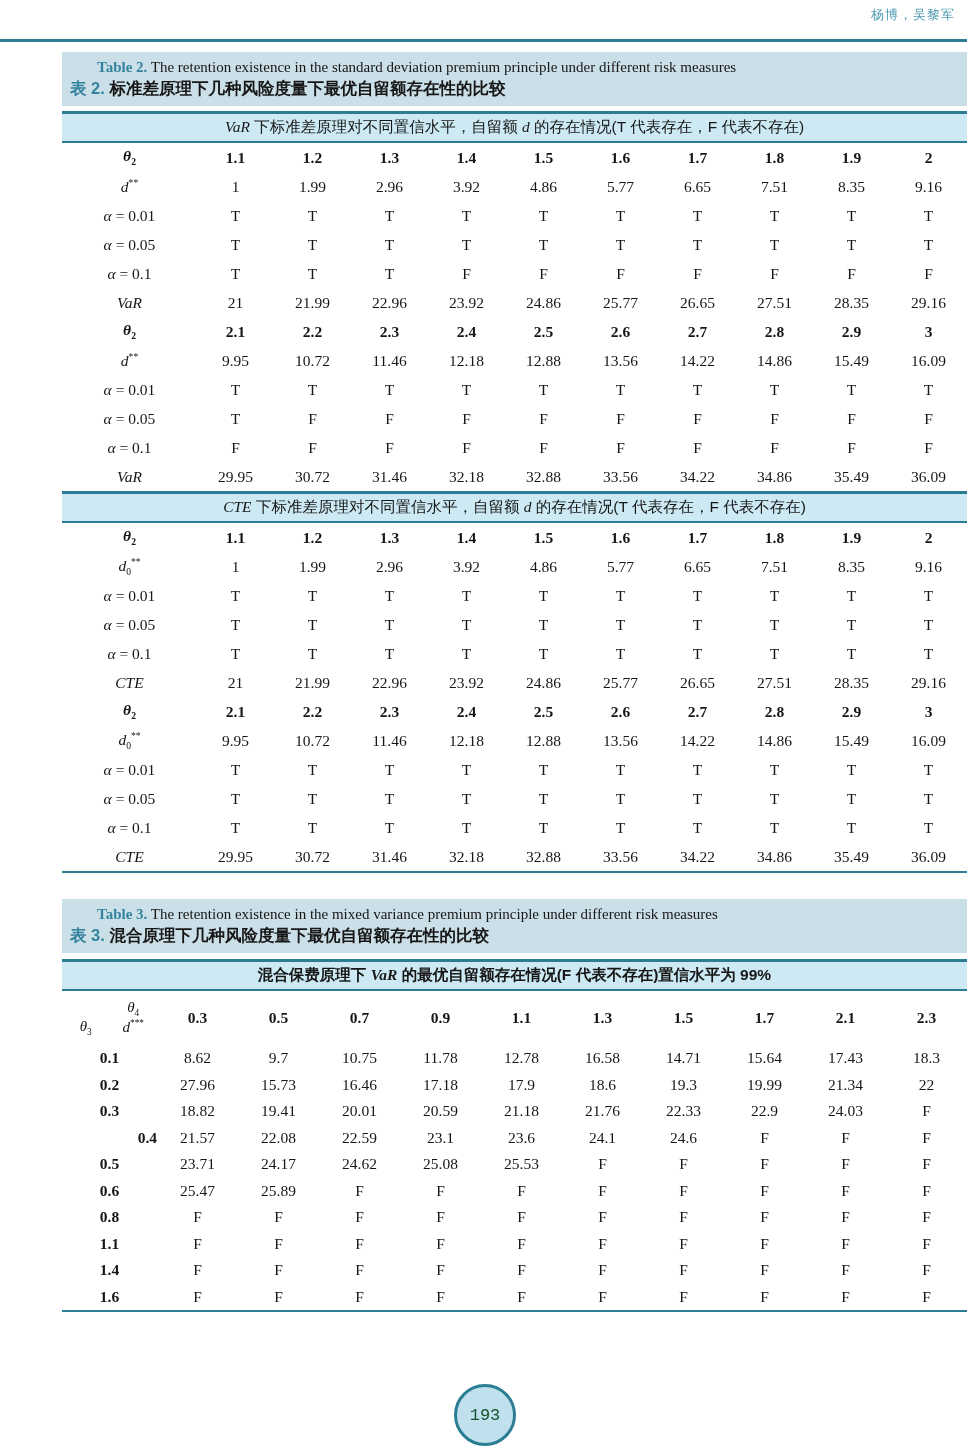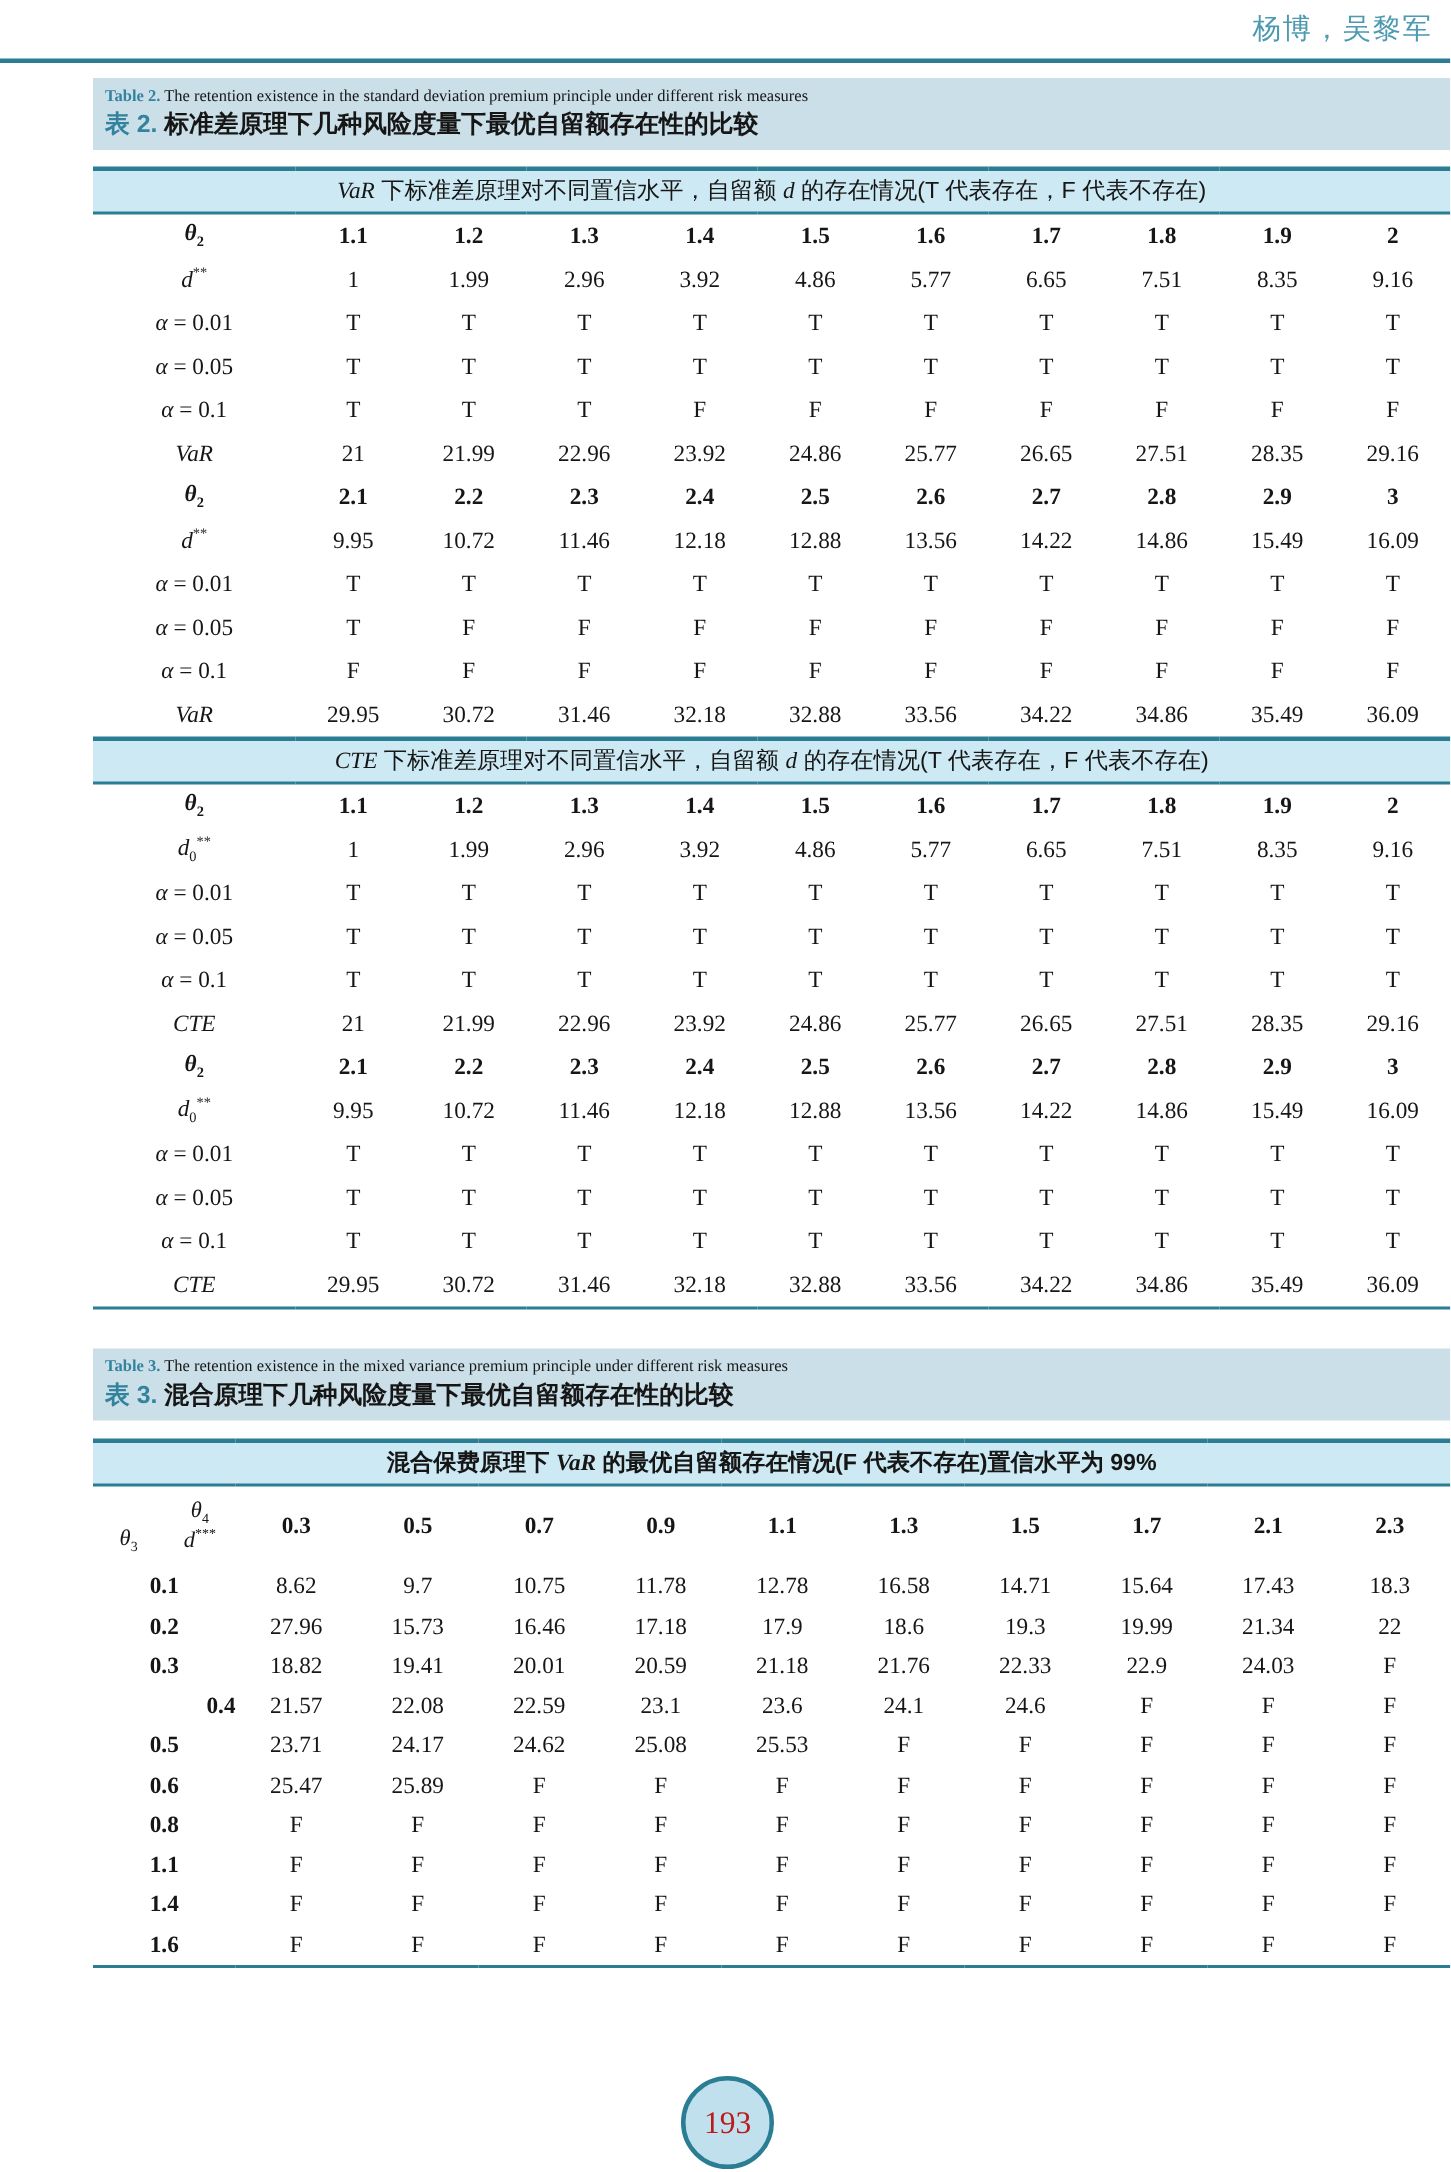--- a/index.html
+++ b/index.html
@@ -6,26 +6,26 @@
     --teal:#2a7d92;
     --teal-text:#34839e;
     --author:#4d9ab0;
     --cap-bg:#cbdfe8;
     --sec-bg:#cdeaf4;
     --ink:#161616;
   }
   html,body{margin:0;padding:0;background:#fff;}
   .page{position:relative;width:967px;height:1448px;background:#fff;overflow:hidden;
         font-family:"Liberation Sans",sans-serif;color:var(--ink);}
-  .authors{position:absolute;top:6px;right:12px;color:var(--author);font-size:19px;letter-spacing:1px;}
+  .authors{position:absolute;top:6px;right:12px;color:var(--author);font-size:13px;letter-spacing:1px;}
   .toprule{position:absolute;top:39px;left:0;width:967px;height:3px;background:var(--teal);}
 
   .caption{position:absolute;left:62px;width:905px;background:var(--cap-bg);
            box-sizing:border-box;padding:5px 10px 6px 8px;line-height:1.35;}
-  .cap-en{font-family:"Liberation Serif",serif;font-size:11px;}
+  .cap-en{font-family:"Liberation Serif",serif;font-size:15px;margin-left:27px;}
   .cap-cn{font-weight:bold;font-size:16.5px;}
   .cap-label{color:var(--teal-text);font-weight:bold;}
 
   table.dtable{position:absolute;left:62px;width:905px;border-collapse:collapse;table-layout:fixed;
                font-family:"Liberation Serif",serif;font-size:15.5px;color:var(--ink);}
   table.dtable td{text-align:center;padding:0;height:29px;vertical-align:middle;overflow:hidden;}
   table.dtable tr.sec td{background:var(--sec-bg);border-top:3px solid var(--teal);
         border-bottom:2px solid var(--teal);height:27px;
         font-family:"Liberation Sans",sans-serif;font-size:15.5px;margin-top:48px;}
   #t3 tr.sec td{font-weight:bold;}
@@ -38,21 +38,21 @@
 
   
   .h3{display:flex;flex-direction:column;justify-content:center;height:54px;font-size:15px;}
   .h3 .r{display:flex;}
   .h3 .r span{flex:1;text-align:center;}
   #t3 td.hrow{height:54px;}
 
   .pagenum{position:absolute;left:454px;top:1384px;width:62px;height:62px;border-radius:50%;
            background:#bfe0ec;border:3px solid var(--teal);box-sizing:border-box;
            display:flex;align-items:center;justify-content:center;
-           font-family:Liberation Serif, serif;font-size:21px;color:#b91c1c;}
+           font-family:Liberation Mono, monospace;font-size:17px;color:#14532d;}
 </style>
 </head>
 <body>
 
 <div class="page">
 
   <div class="authors">杨博，吴黎军</div>
   <div class="toprule"></div>
 
   <div class="caption" style="top:52px;">

